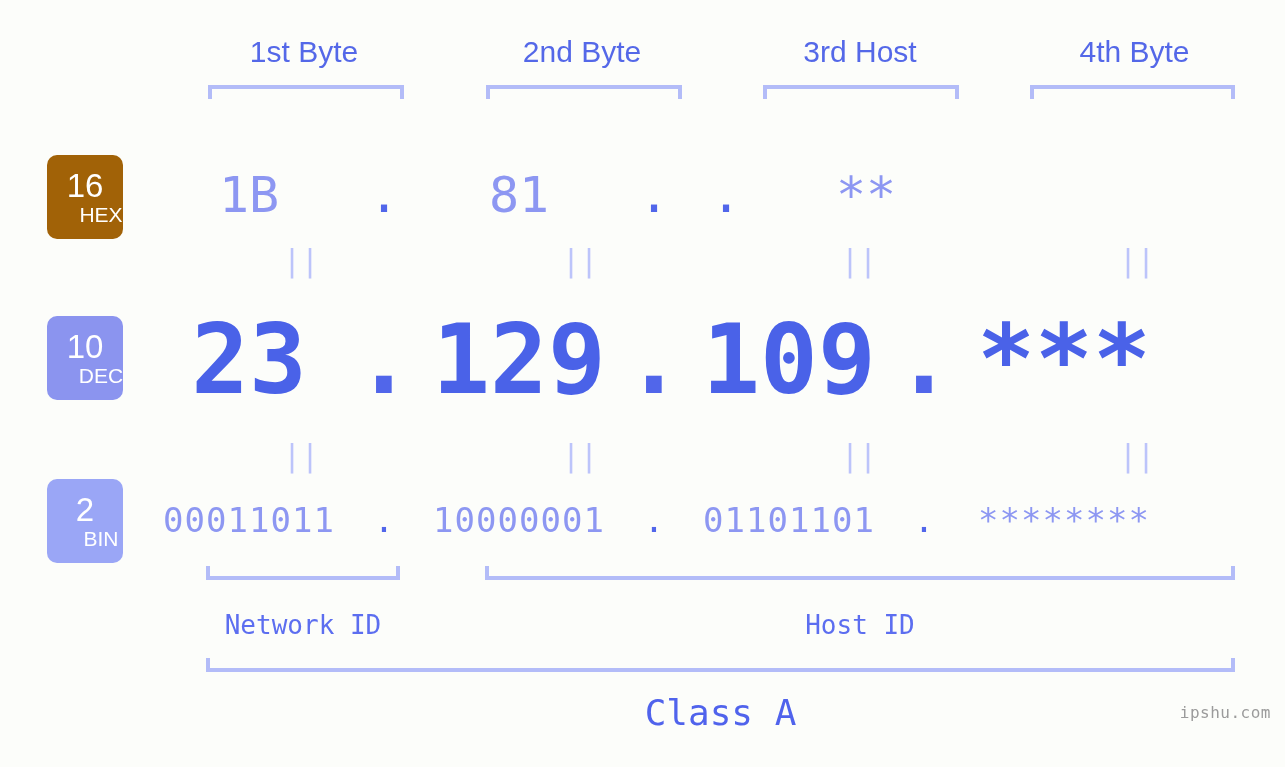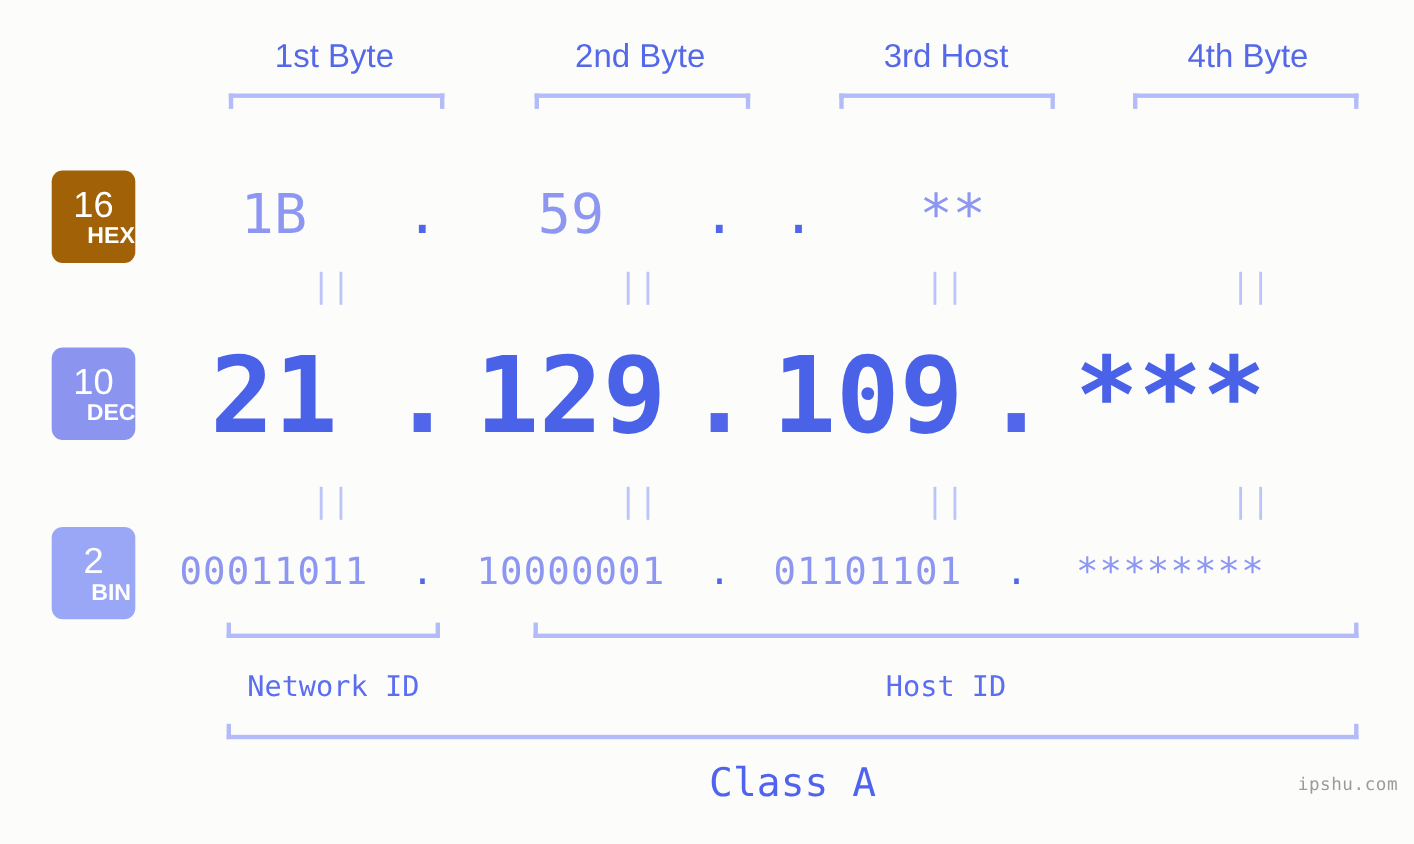--- a/index.html
+++ b/index.html
@@ -67,21 +67,21 @@
     justify-content: center;
   }
   .badge .num {
     font-size: 33px;
     line-height: 34px;
     font-weight: 400;
   }
   .badge .nm {
     font-size: 21px;
     line-height: 23px;
-    font-weight: 700;
+    font-weight: 400;
     margin-left: 32px;
   }
   #badge-hex { top: 155px; height: 84px; background: #a16207; }
   #badge-dec { top: 316px; height: 84px; background: #8b94ef; }
   #badge-bin { top: 479px; height: 84px; background: #9aa6f6; }
 
   
   .row {
     position: absolute;
     left: 150px;
@@ -202,33 +202,33 @@
     <span class="nm">DEC</span>
   </div>
   <div class="badge" id="badge-bin">
     <span class="num">2</span>
     <span class="nm">BIN</span>
   </div>
 
   <div class="row" id="row-hex">
     <div class="cell c1">1B</div>
     <div class="sep s">.</div>
-    <div class="cell c2">59</div>
+    <div class="cell c2">81</div>
     <div class="sep s">.</div>
     <div class="sep s">.</div>
     <div class="cell c4">**</div>
   </div>
 
   <div class="eq" style="left:271px; top:246px;">||</div>
   <div class="eq" style="left:550px; top:246px;">||</div>
   <div class="eq" style="left:829px; top:246px;">||</div>
   <div class="eq" style="left:1107px; top:246px;">||</div>
 
   <div class="row" id="row-dec">
-    <div class="cell c1">21</div>
+    <div class="cell c1">23</div>
     <div class="sep s">.</div>
     <div class="cell c2">129</div>
     <div class="sep s">.</div>
     <div class="cell c3">109</div>
     <div class="sep s">.</div>
     <div class="cell c4">***</div>
   </div>
 
   <div class="eq" style="left:271px; top:441px;">||</div>
   <div class="eq" style="left:550px; top:441px;">||</div>

